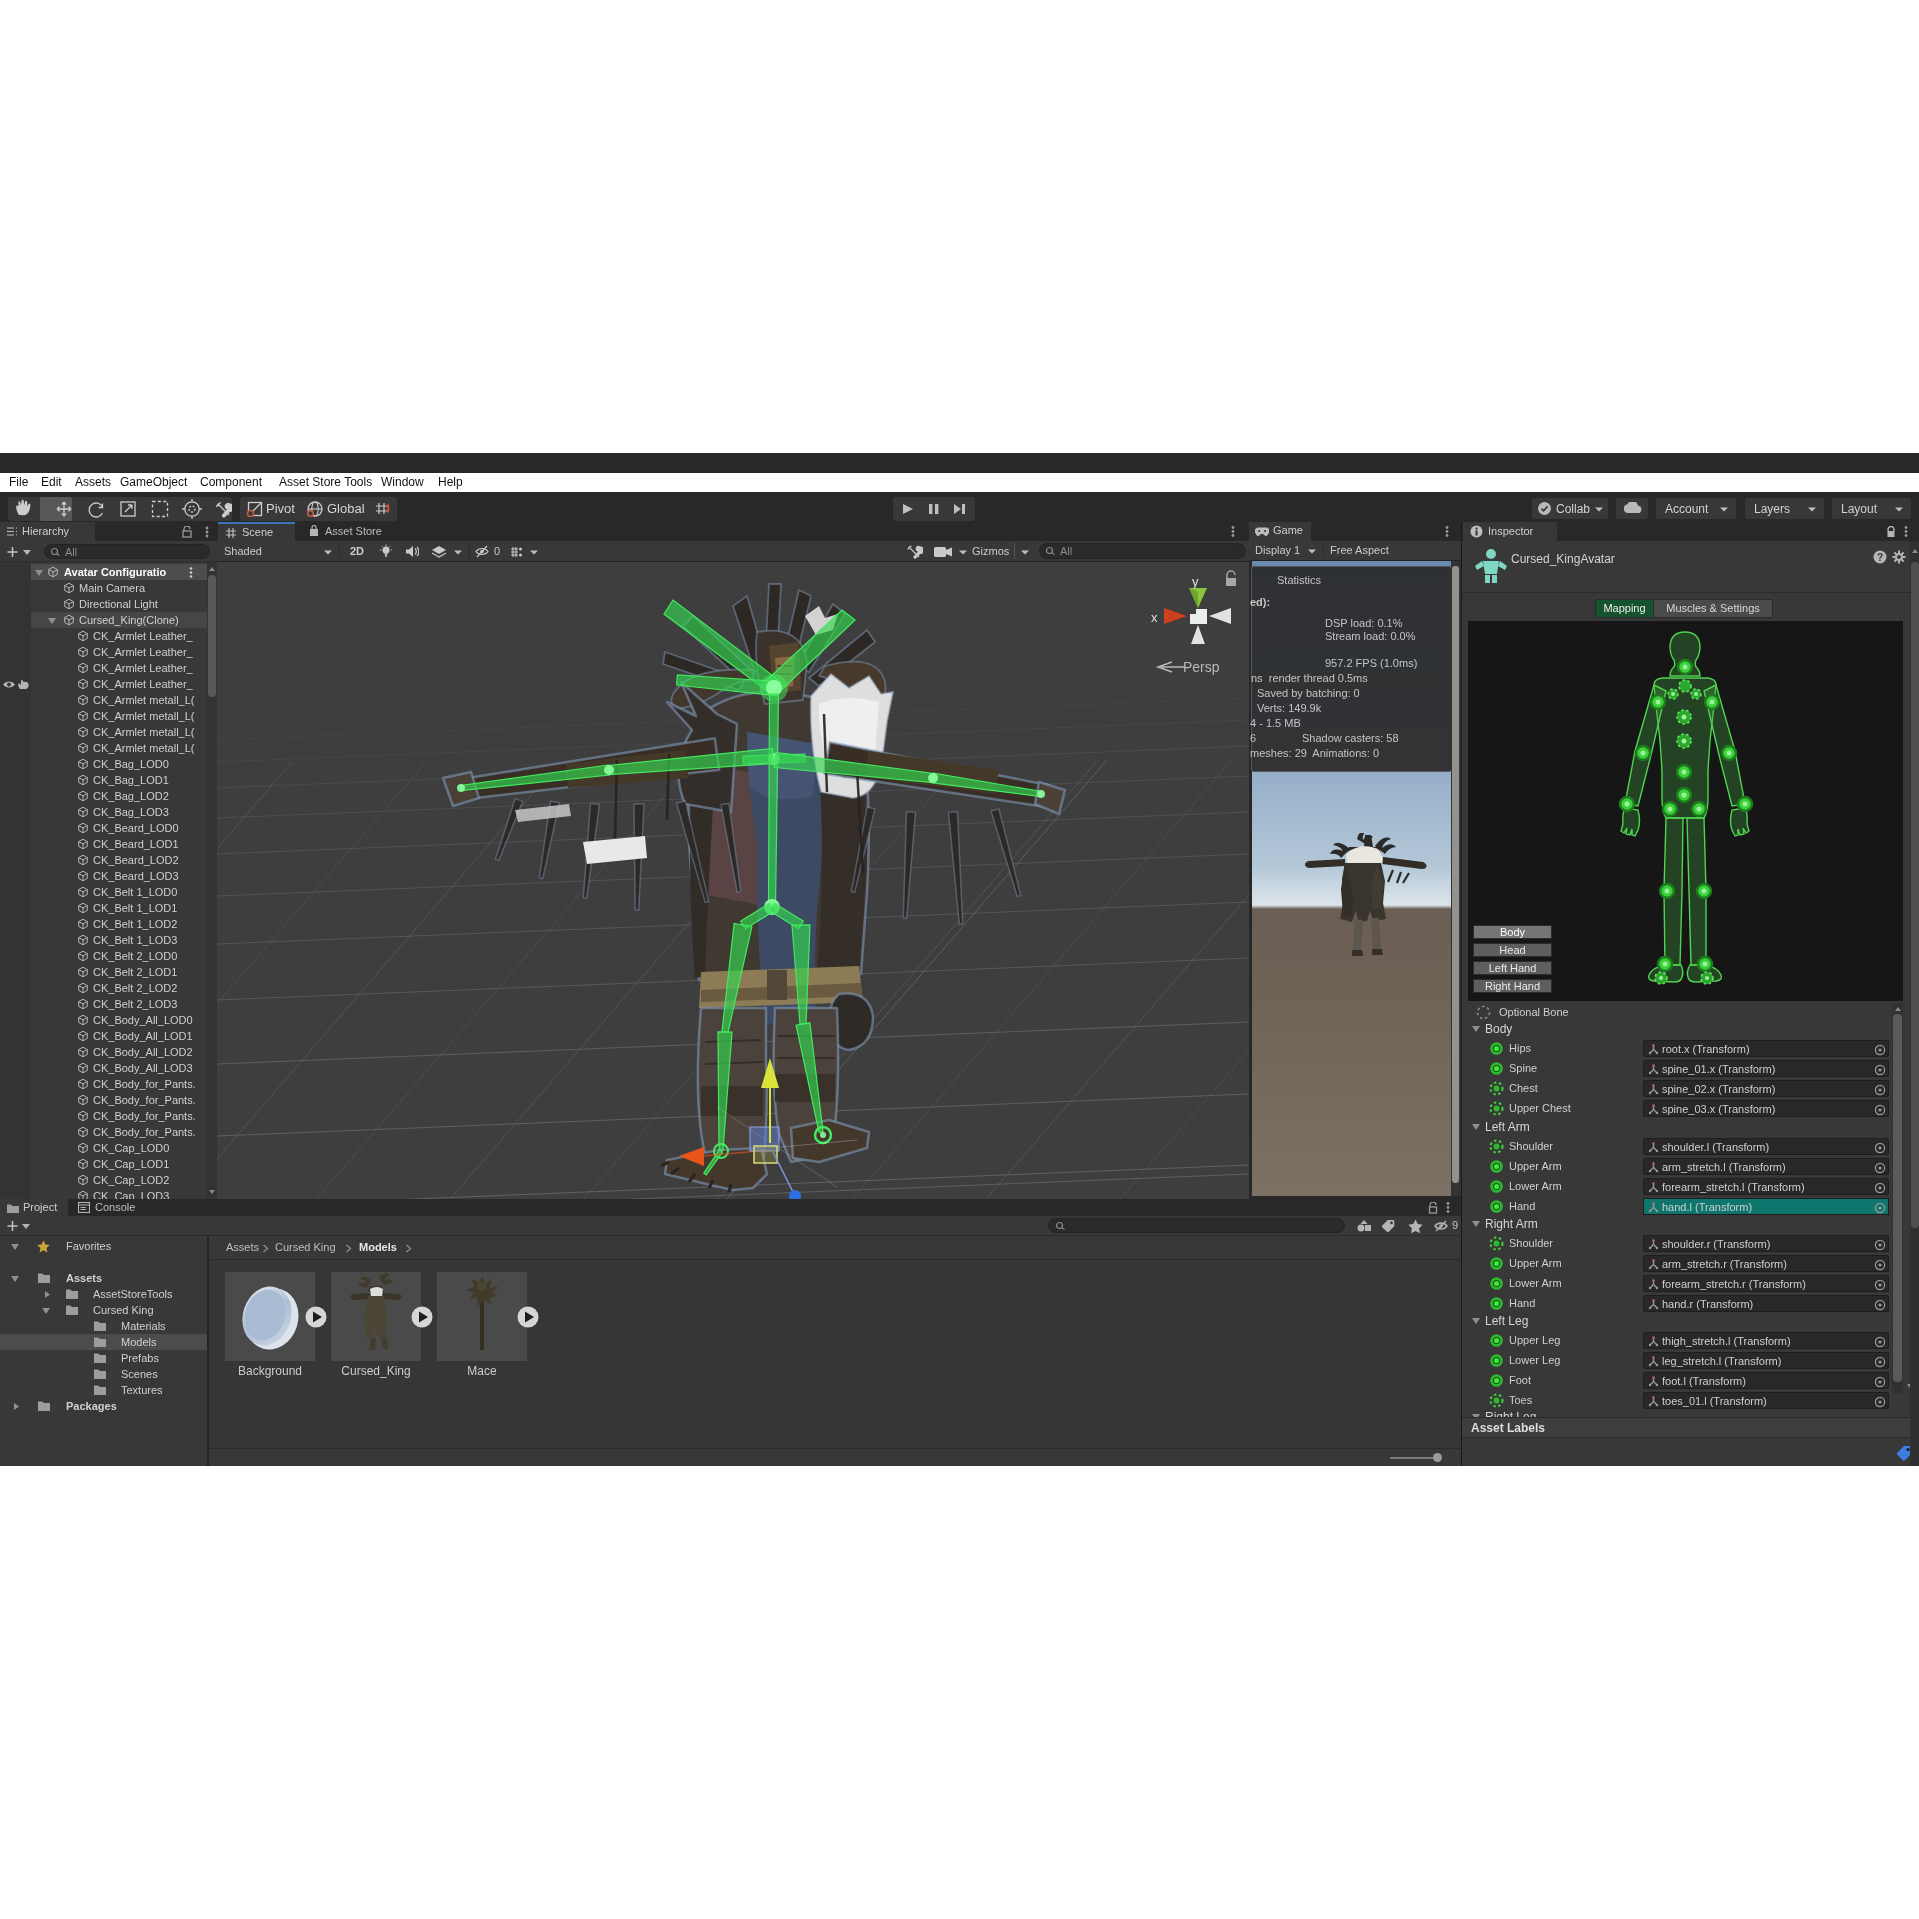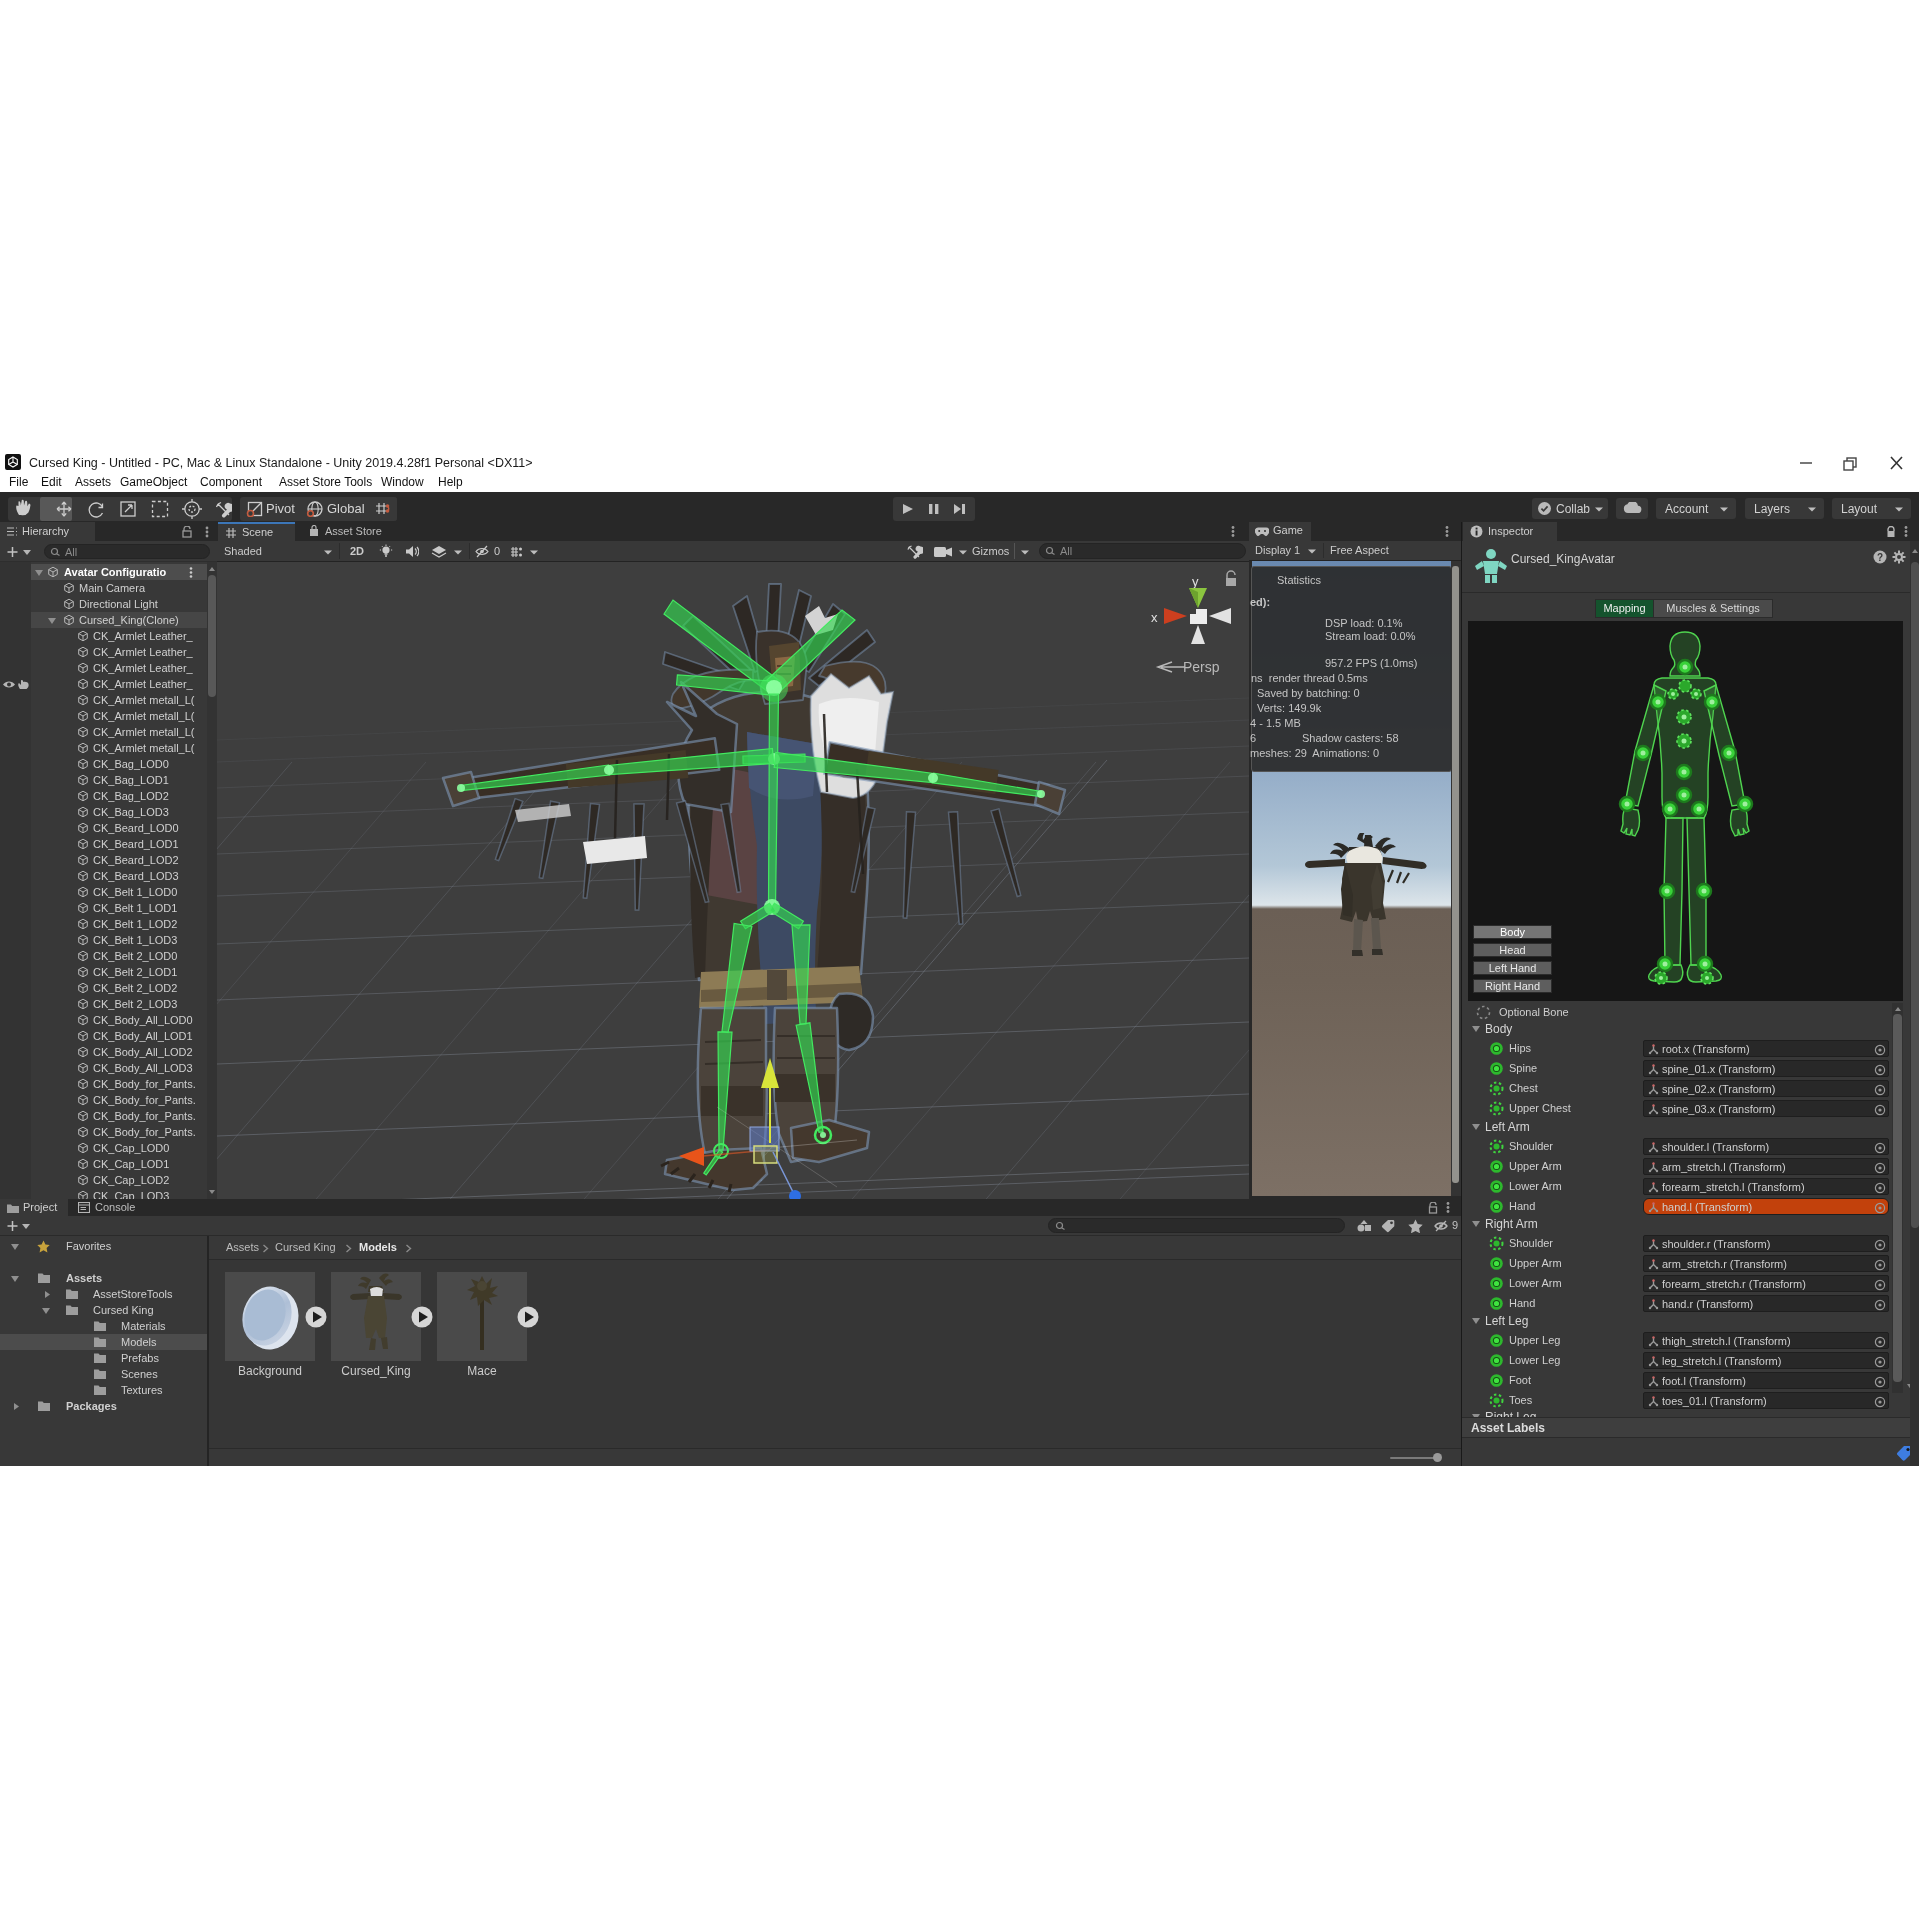--- a/index.html
+++ b/index.html
@@ -6,35 +6,20 @@
   html,body { width:1919px; height:1919px; background:#ffffff; font-family:"Liberation Sans", sans-serif; overflow:hidden; }
   .abs { position:absolute; }
   #win { position:absolute; left:0; top:453px; width:1919px; height:1013px; background:#282828; }
   .tab { background:#383838; color:#cfcfcf; font-size:11px; }
   svg { display:block; }
 </style>
 </head>
 <body>
 <div id="win">
 
-  <div class="abs" id="titlebar" style="left:0;top:0;width:1919px;height:20px;background:#ffffff;">
-    <div class="abs" style="left:5px;top:1px;width:16px;height:16px;background:#111;border-radius:2px;">
-      <svg width="16" height="16" viewBox="0 0 16 16">
-          <path d="M8 3 L12.3 5.5 V10.5 L8 13 L3.7 10.5 V5.5 Z" fill="none" stroke="#fff" stroke-width="1.1"></path>
-          <path d="M8 3 V8 M8 8 L12.3 10.5 M8 8 L3.7 10.5" stroke="#fff" stroke-width="1.1"></path>
-        </svg>
-    </div>
-    <div class="abs" style="left:29px;top:3px;font-size:12.5px;color:#1a1a1a;">Cursed King - Untitled - PC, Mac &amp; Linux Standalone - Unity 2019.4.28f1 Personal &lt;DX11&gt;</div>
-    <svg class="abs" style="left:1795px;top:0px;" width="120" height="20" viewBox="0 0 120 20">
-      <line x1="5" y1="10" x2="17" y2="10" stroke="#555" stroke-width="1.6"></line>
-      <rect x="52" y="5" width="9" height="9" fill="none" stroke="#444" stroke-width="1.4"></rect>
-      <rect x="49" y="8" width="9" height="9" fill="#fff" stroke="#444" stroke-width="1.4"></rect>
-      <path d="M96 4 L107 16 M107 4 L96 16" stroke="#333" stroke-width="1.6"></path>
-    </svg>
-  </div>
 
   <div class="abs" id="menubar" style="left:0;top:20px;width:1919px;height:19px;background:#ffffff;font-size:12px;color:#111;">
     <span class="abs" style="left:9px;top:2px;">File</span>
     <span class="abs" style="left:41px;top:2px;">Edit</span>
     <span class="abs" style="left:75px;top:2px;">Assets</span>
     <span class="abs" style="left:120px;top:2px;">GameObject</span>
     <span class="abs" style="left:200px;top:2px;">Component</span>
     <span class="abs" style="left:279px;top:2px;">Asset Store Tools</span>
     <span class="abs" style="left:381px;top:2px;">Window</span>
     <span class="abs" style="left:438px;top:2px;">Help</span>
@@ -1050,21 +1035,21 @@
           </svg>
 </div>
       </div>
 <div class="abs" style="left:0;top:675px;width:430px;height:20px;">
 <svg class="abs" style="left:27px;top:2px;" width="15" height="15" viewBox="0 0 15 15">
           <circle cx="7.5" cy="7.5" r="6.3" fill="#2db82d"></circle>
           <circle cx="7.5" cy="7.5" r="3.6" fill="#164f16"></circle>
           <circle cx="7.5" cy="7.5" r="2.6" fill="#3fe43f"></circle>
         </svg>
 <span class="abs" style="left:47px;top:3px;font-size:11px;color:#cfcfcf;">Hand</span>
-<div class="abs" style="left:181px;top:1px;width:246px;height:17px;background:#c2410c;border:1px solid #1e1e1e;border-radius:6px;">
+<div class="abs" style="left:181px;top:1px;width:246px;height:17px;background:#0f766e;border:1px solid #1e1e1e;border-radius:0;">
 <svg class="abs" style="left:4px;top:3px;" width="11" height="11" viewBox="0 0 11 11">
             <path d="M5.5 5.5 V1.5 M5.5 5.5 L2 9 M5.5 5.5 L9 9" stroke="#9a9a9a" stroke-width="1.4"></path>
             <circle cx="5.5" cy="1.5" r="1.2" fill="#c66"></circle>
             <circle cx="2" cy="9" r="1.2" fill="#9a9a9a"></circle>
             <circle cx="9" cy="9" r="1.2" fill="#9a9a9a"></circle>
           </svg>
 <span class="abs" style="left:18px;top:2px;font-size:11px;color:#cfcfcf;">hand.l (Transform)</span>
 <svg class="abs" style="left:230px;top:3px;" width="12" height="12" viewBox="0 0 12 12">
             <circle cx="6" cy="6" r="4.6" fill="none" stroke="#9a9a9a" stroke-width="1.2"></circle>
             <circle cx="6" cy="6" r="1.6" fill="#9a9a9a"></circle>

